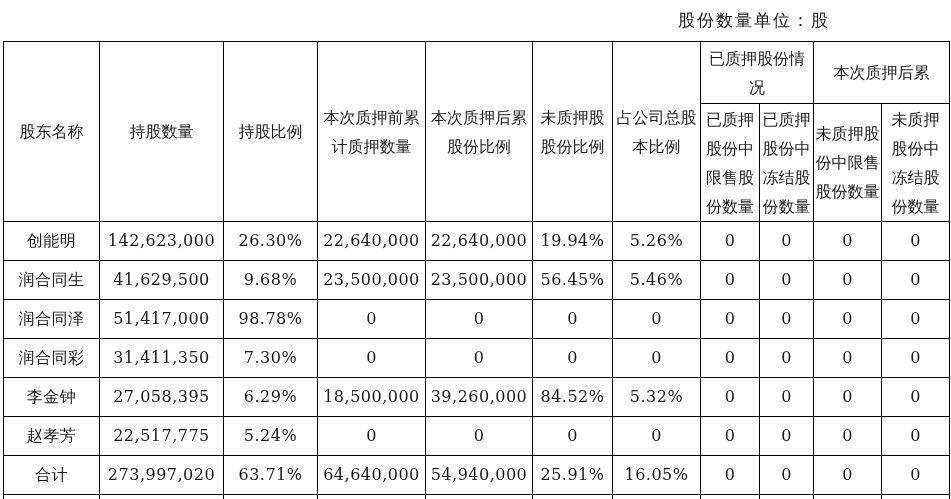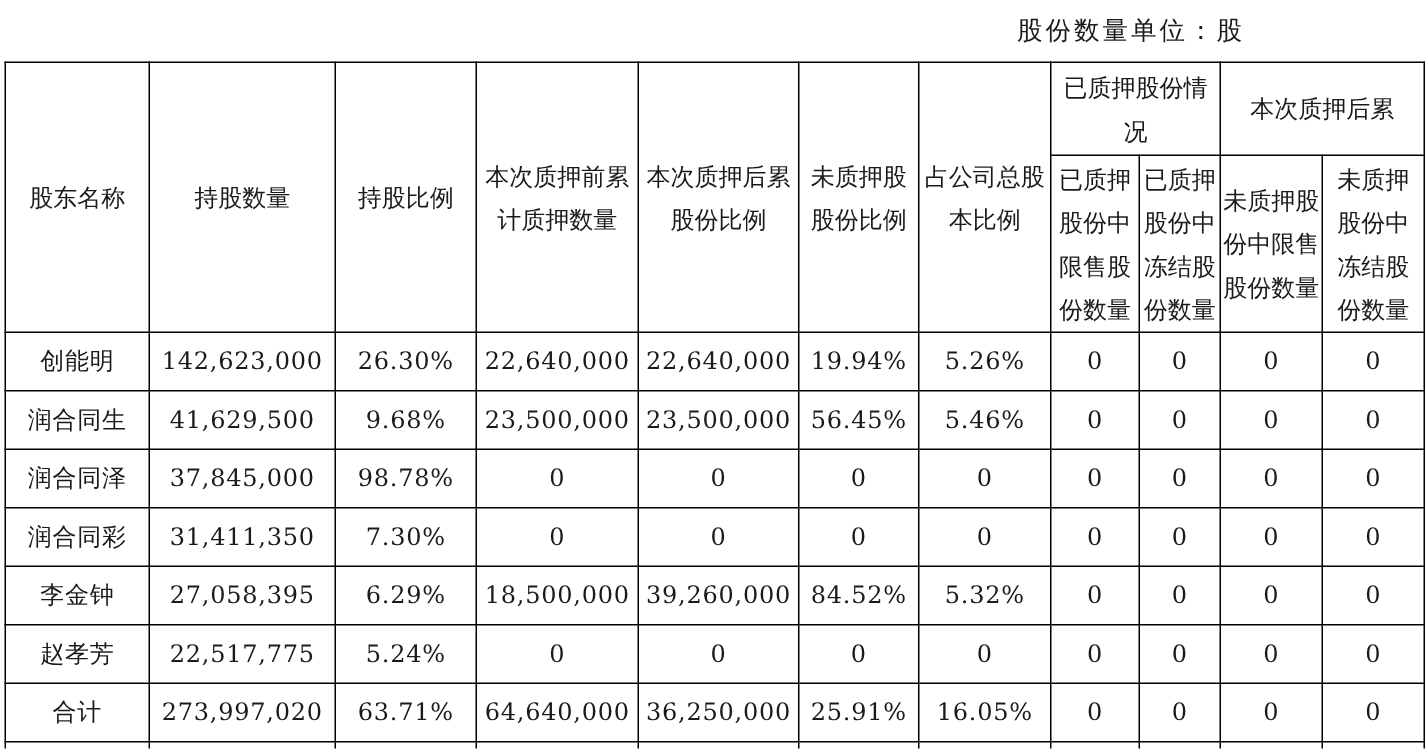--- a/index.html
+++ b/index.html
@@ -129,21 +129,21 @@
       <td>23,500,000</td>
       <td>56.45%</td>
       <td>5.46%</td>
       <td>0</td>
       <td>0</td>
       <td>0</td>
       <td>0</td>
     </tr>
     <tr>
       <td>润合同泽</td>
-      <td>37,845,000</td>
+      <td>51,417,000</td>
       <td>98.78%</td>
       <td>0</td>
       <td>0</td>
       <td>0</td>
       <td>0</td>
       <td>0</td>
       <td>0</td>
       <td>0</td>
       <td>0</td>
     </tr>
@@ -184,21 +184,21 @@
       <td>0</td>
       <td>0</td>
       <td>0</td>
       <td>0</td>
     </tr>
     <tr>
       <td>合计</td>
       <td>273,997,020</td>
       <td>63.71%</td>
       <td>64,640,000</td>
-      <td>36,250,000</td>
+      <td>54,940,000</td>
       <td>25.91%</td>
       <td>16.05%</td>
       <td>0</td>
       <td>0</td>
       <td>0</td>
       <td>0</td>
     </tr>
     <tr class="partial-row">
       <td></td>
       <td></td>

